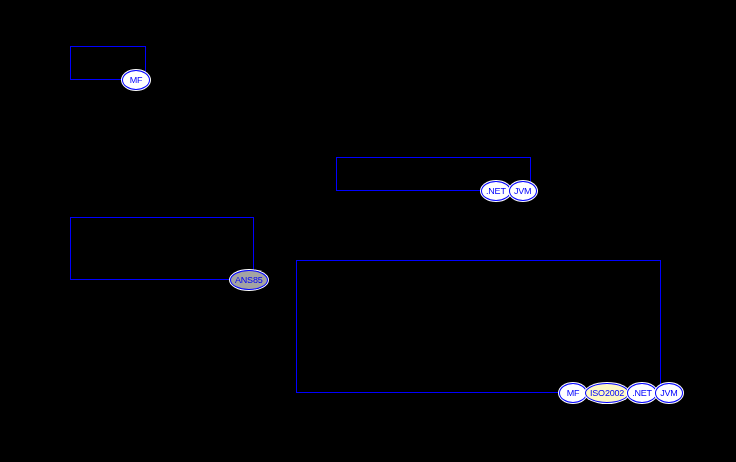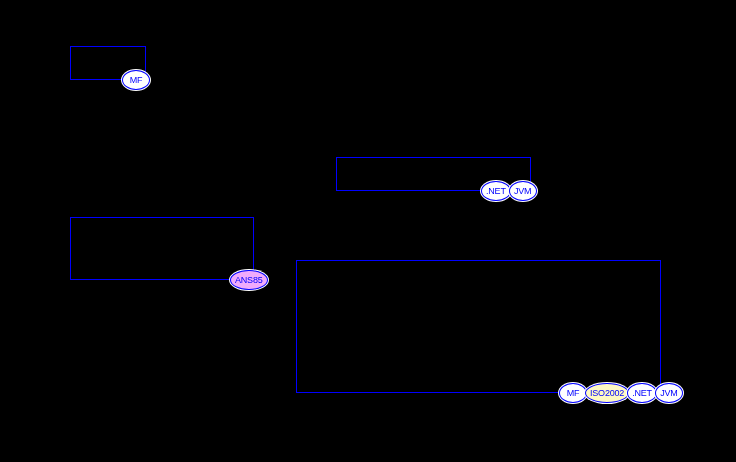--- a/index.html
+++ b/index.html
@@ -85,21 +85,21 @@
       <div class="node-label"></div>
     </div>
     <div class="badge-row" style="left: 481px; top: 182px;">
       <span class="badge" style="border-color: rgb(0, 0, 255); background: rgb(255, 255, 255); color: rgb(0, 0, 255);">.NET</span>
       <span class="badge" style="border-color: rgb(0, 0, 255); background: rgb(255, 255, 255); color: rgb(0, 0, 255);">JVM</span>
     </div>
     <div class="node-box" style="left: 70px; top: 217px; width: 184px; height: 63px; border-color: rgb(0, 0, 255);">
       <div class="node-label"></div>
     </div>
     <div class="badge-row" style="left: 230px; top: 271px;">
-      <span class="badge" style="border-color: rgb(0, 0, 255); background: #f0abfc; color: rgb(0, 0, 255);">ANS85</span>
+      <span class="badge" style="border-color: rgb(0, 0, 255); background: #a3a3a3; color: rgb(0, 0, 255);">ANS85</span>
     </div>
     <div class="node-box" style="left: 296px; top: 260px; width: 365px; height: 133px; border-color: rgb(0, 0, 255);">
       <div class="node-label"></div>
     </div>
     <div class="badge-row" style="left: 559px; top: 384px;">
       <span class="badge" style="border-color: rgb(0, 0, 255); background: rgb(255, 255, 255); color: rgb(0, 0, 255);">MF</span>
       <span class="badge" style="border-color: rgb(0, 0, 255); background: #fef9c3; color: rgb(0, 0, 255);">ISO2002</span>
       <span class="badge" style="border-color: rgb(0, 0, 255); background: rgb(255, 255, 255); color: rgb(0, 0, 255);">.NET</span>
       <span class="badge" style="border-color: rgb(0, 0, 255); background: rgb(255, 255, 255); color: rgb(0, 0, 255);">JVM</span>
     </div>

